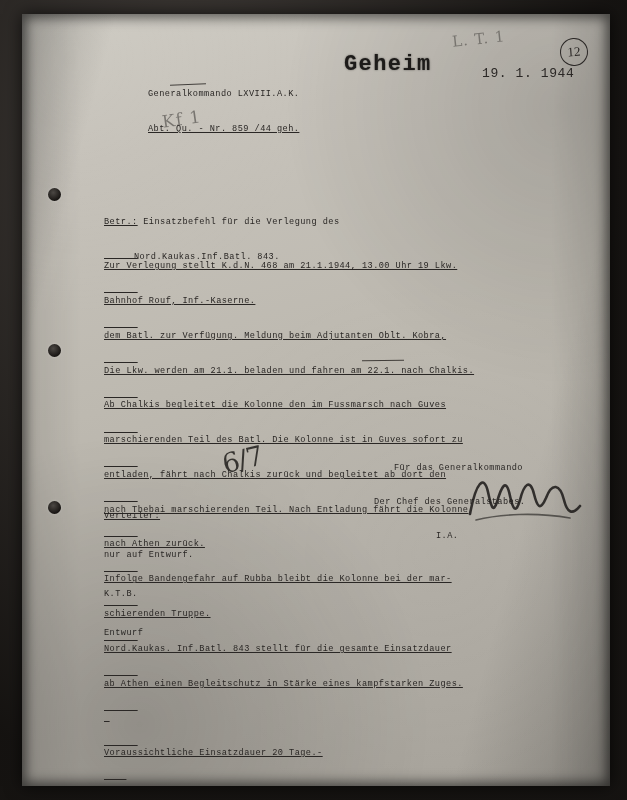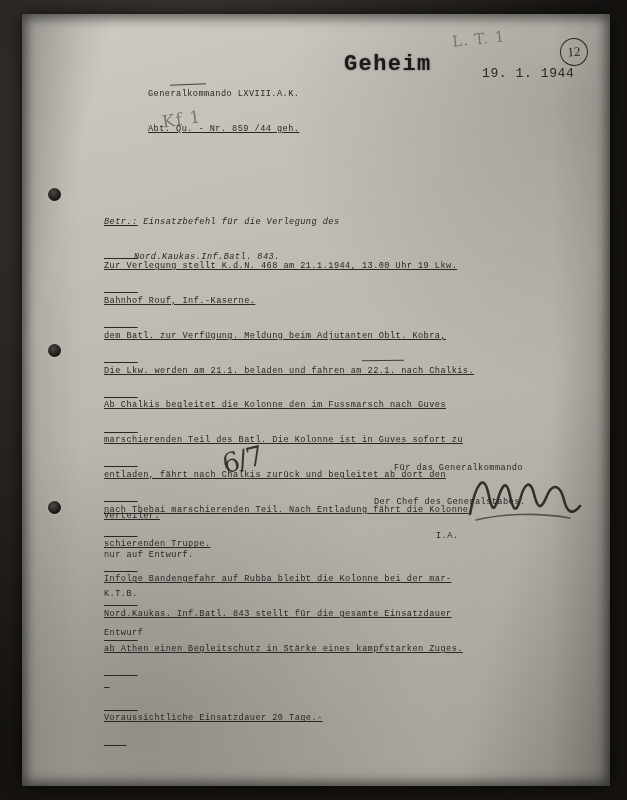--- a/index.html
+++ b/index.html
@@ -128,21 +128,20 @@
     color: #262321;
     transform: rotate(-4deg);
   }
   .addr {
     left: 330px;
     top: 107px;
   }
   .betr {
     left: 82px;
     top: 180px;
-    font-style: italic;
   }
   .betr .u { text-decoration: underline; }
   .body-text {
     left: 82px;
     top: 224px;
     text-decoration: underline;
   }
   .sign-block {
     left: 352px;
     top: 426px;
@@ -243,22 +242,23 @@
 
     <div class="typed body-text">
       <div>Zur Verlegung stellt K.d.N. 468 am 21.1.1944, 13.00 Uhr 19 Lkw.</div>
       <div>Bahnhof Rouf, Inf.-Kaserne.</div>
       <div>dem Batl. zur Verfügung. Meldung beim Adjutanten Oblt. Kobra,</div>
       <div>Die Lkw. werden am 21.1. beladen und fahren am 22.1. nach Chalkis.</div>
       <div>Ab Chalkis begleitet die Kolonne den im Fussmarsch nach Guves</div>
       <div>marschierenden Teil des Batl. Die Kolonne ist in Guves sofort zu</div>
       <div>entladen, fährt nach Chalkis zurück und begleitet ab dort den</div>
       <div>nach Thebai marschierenden Teil. Nach Entladung fährt die Kolonne</div>
+      <div>nach Athen zurück.</div>
+      <div>Infolge Bandengefahr auf Rubba bleibt die Kolonne bei der mar-</div>
       <div>schierenden Truppe.</div>
-      <div>Infolge Bandengefahr auf Rubba bleibt die Kolonne bei der mar-</div>
       <div>Nord.Kaukas. Inf.Batl. 843 stellt für die gesamte Einsatzdauer</div>
       <div>ab Athen einen Begleitschutz in Stärke eines kampfstarken Zuges.</div>
       <div>&nbsp;</div>
       <div>Voraussichtliche Einsatzdauer 20 Tage.-</div>
     </div>
 
     <div class="typed sign-block">
       <div style="padding-left:20px">Für das Generalkommando</div>
       <div>Der Chef des Generalstabes.</div>
       <div style="padding-left:62px">I.A.</div>

